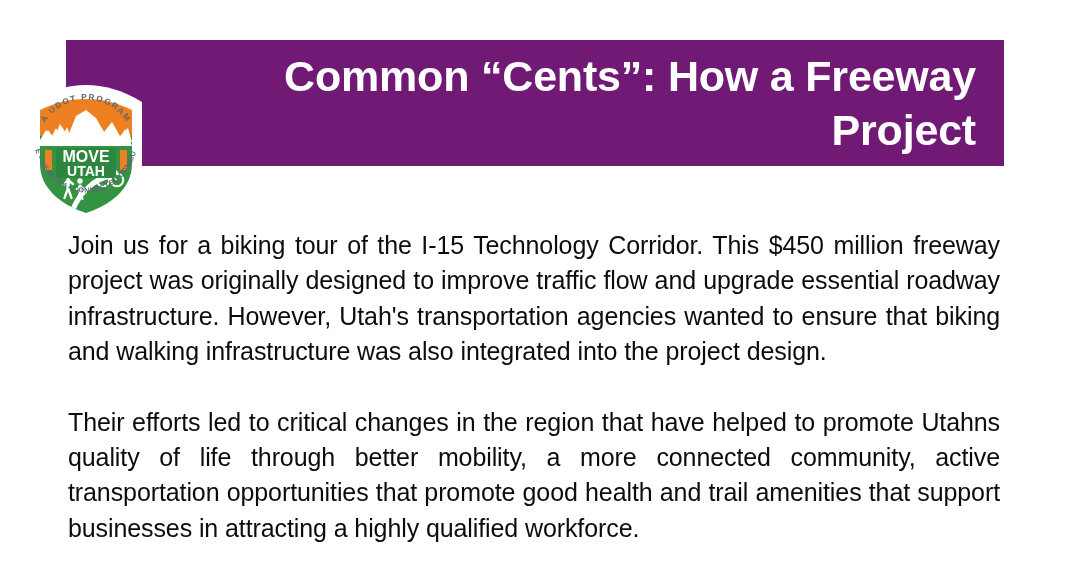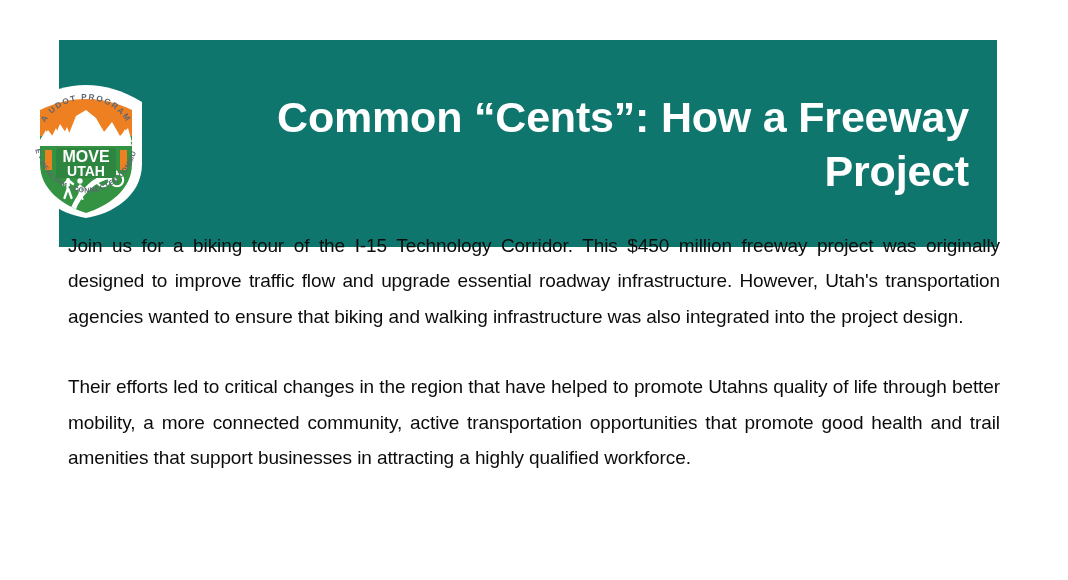--- a/index.html
+++ b/index.html
@@ -19,25 +19,25 @@
   .page {
     position: relative;
     width: 1068px;
     height: 580px;
     background: #ffffff;
   }
 
   
   .header-banner {
     position: absolute;
-    left: 59px;
+    left: 66px;
     top: 40px;
     width: 938px;
-    height: 207px;
-    background: #0f766e;
+    height: 126px;
+    background: #701a75;
     box-sizing: border-box;
   }
 
   .header-title {
     position: absolute;
     right: 28px;
     top: 50%;
     transform: translateY(-50%);
     width: 820px;
     text-align: right;
@@ -67,21 +67,21 @@
   .body-copy {
     position: absolute;
     left: 68px;
     top: 228px;
     width: 932px;
   }
   .para {
     margin: 0;
     color: #0c0c0c;
     font-family: "Liberation Sans", sans-serif;
-    font-size: 19px;
+    font-size: 25px;
     line-height: 35.4px;
     text-align: justify;
     text-justify: inter-word;
     letter-spacing: -0.1px;
   }
   .para.last-natural {
     text-align-last: left;
   }
   .para-gap {
     height: 35px;

